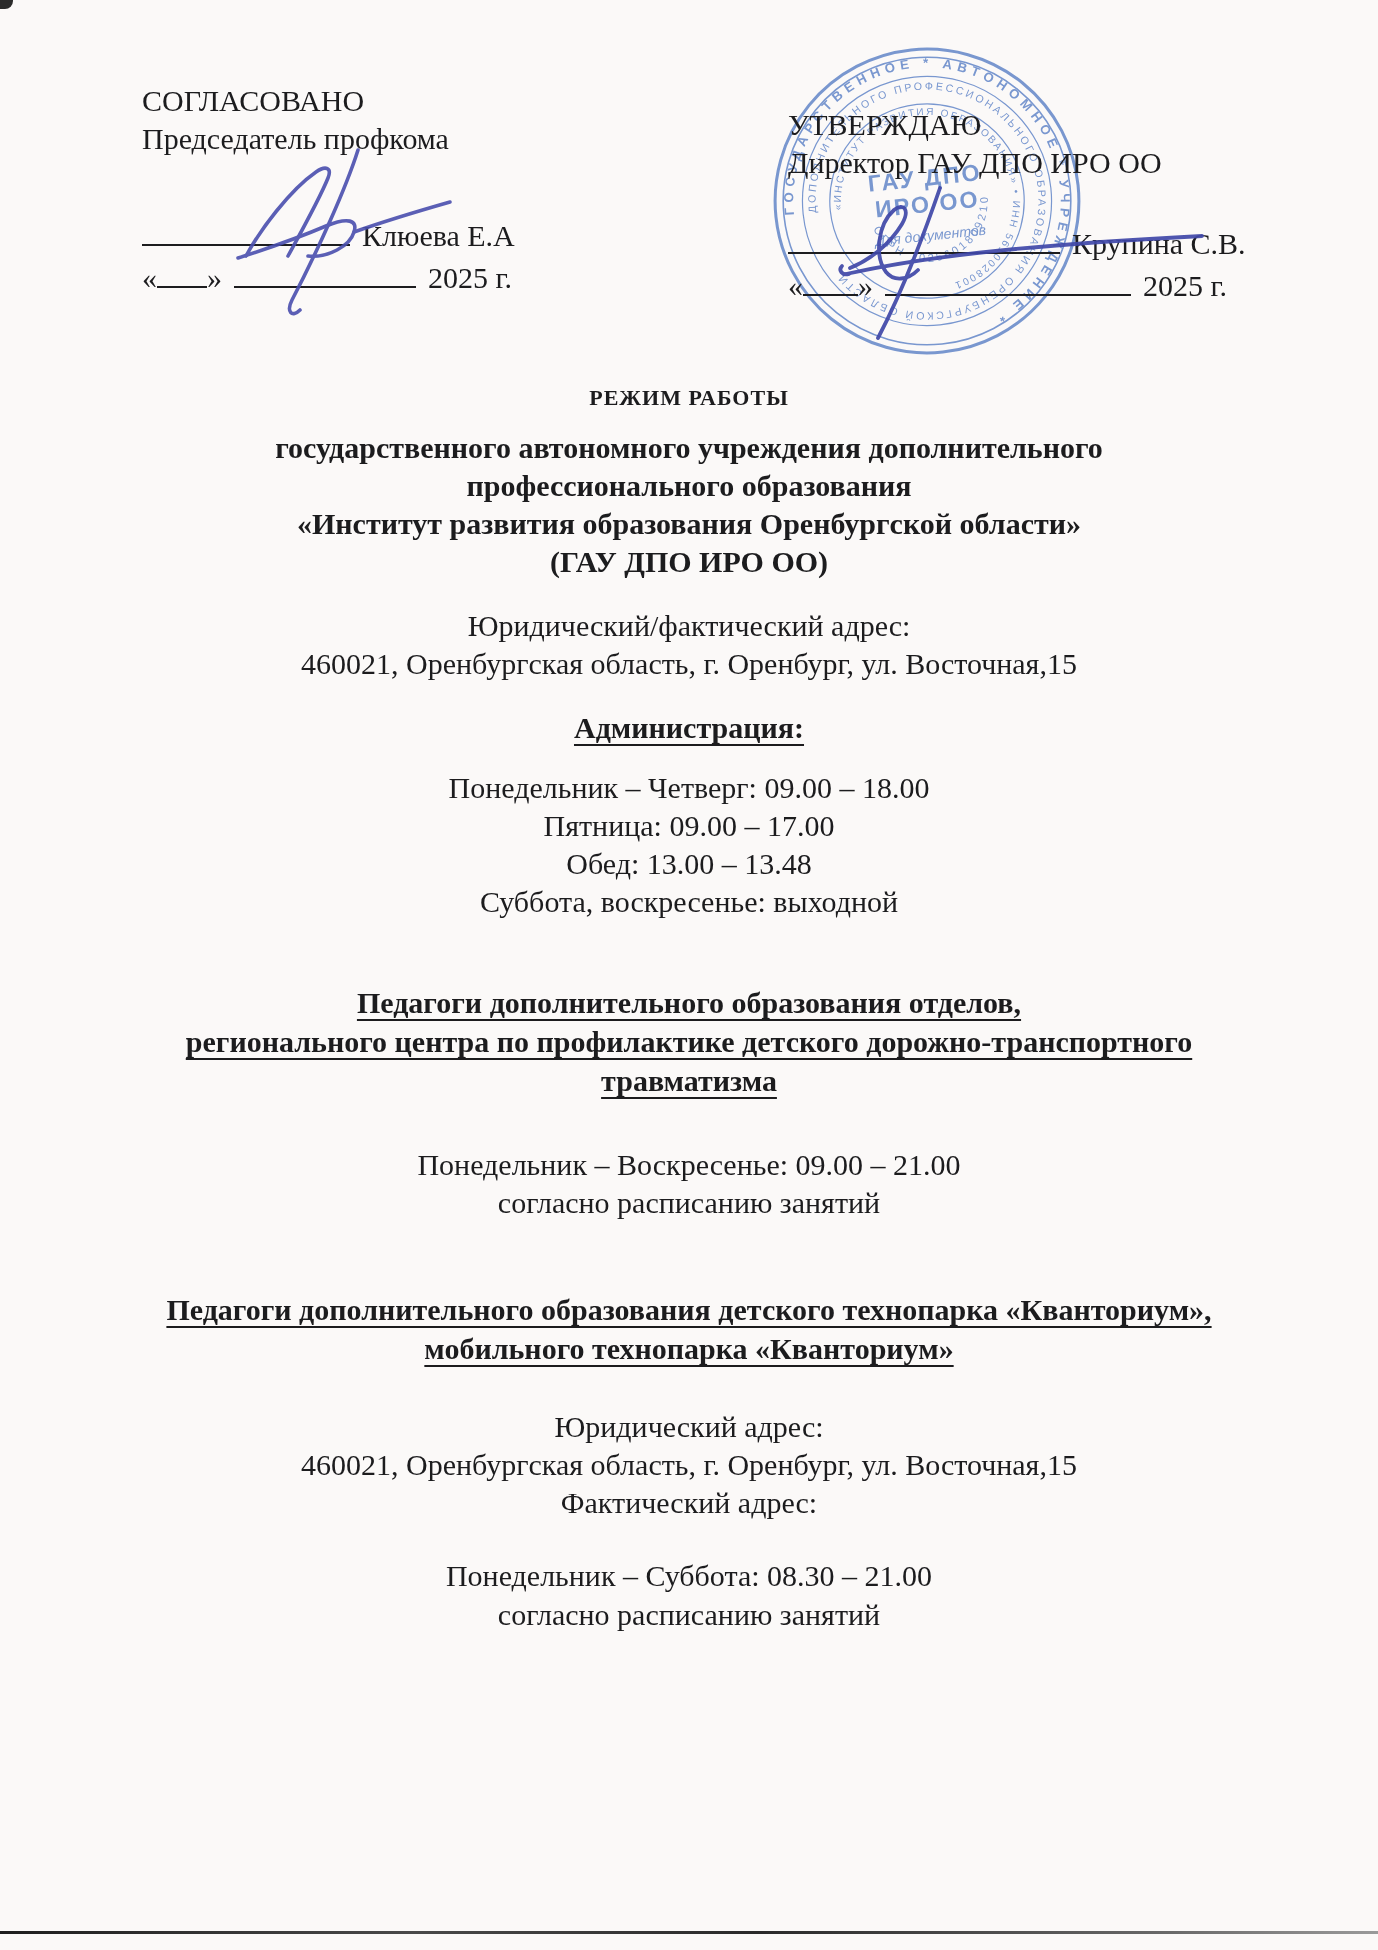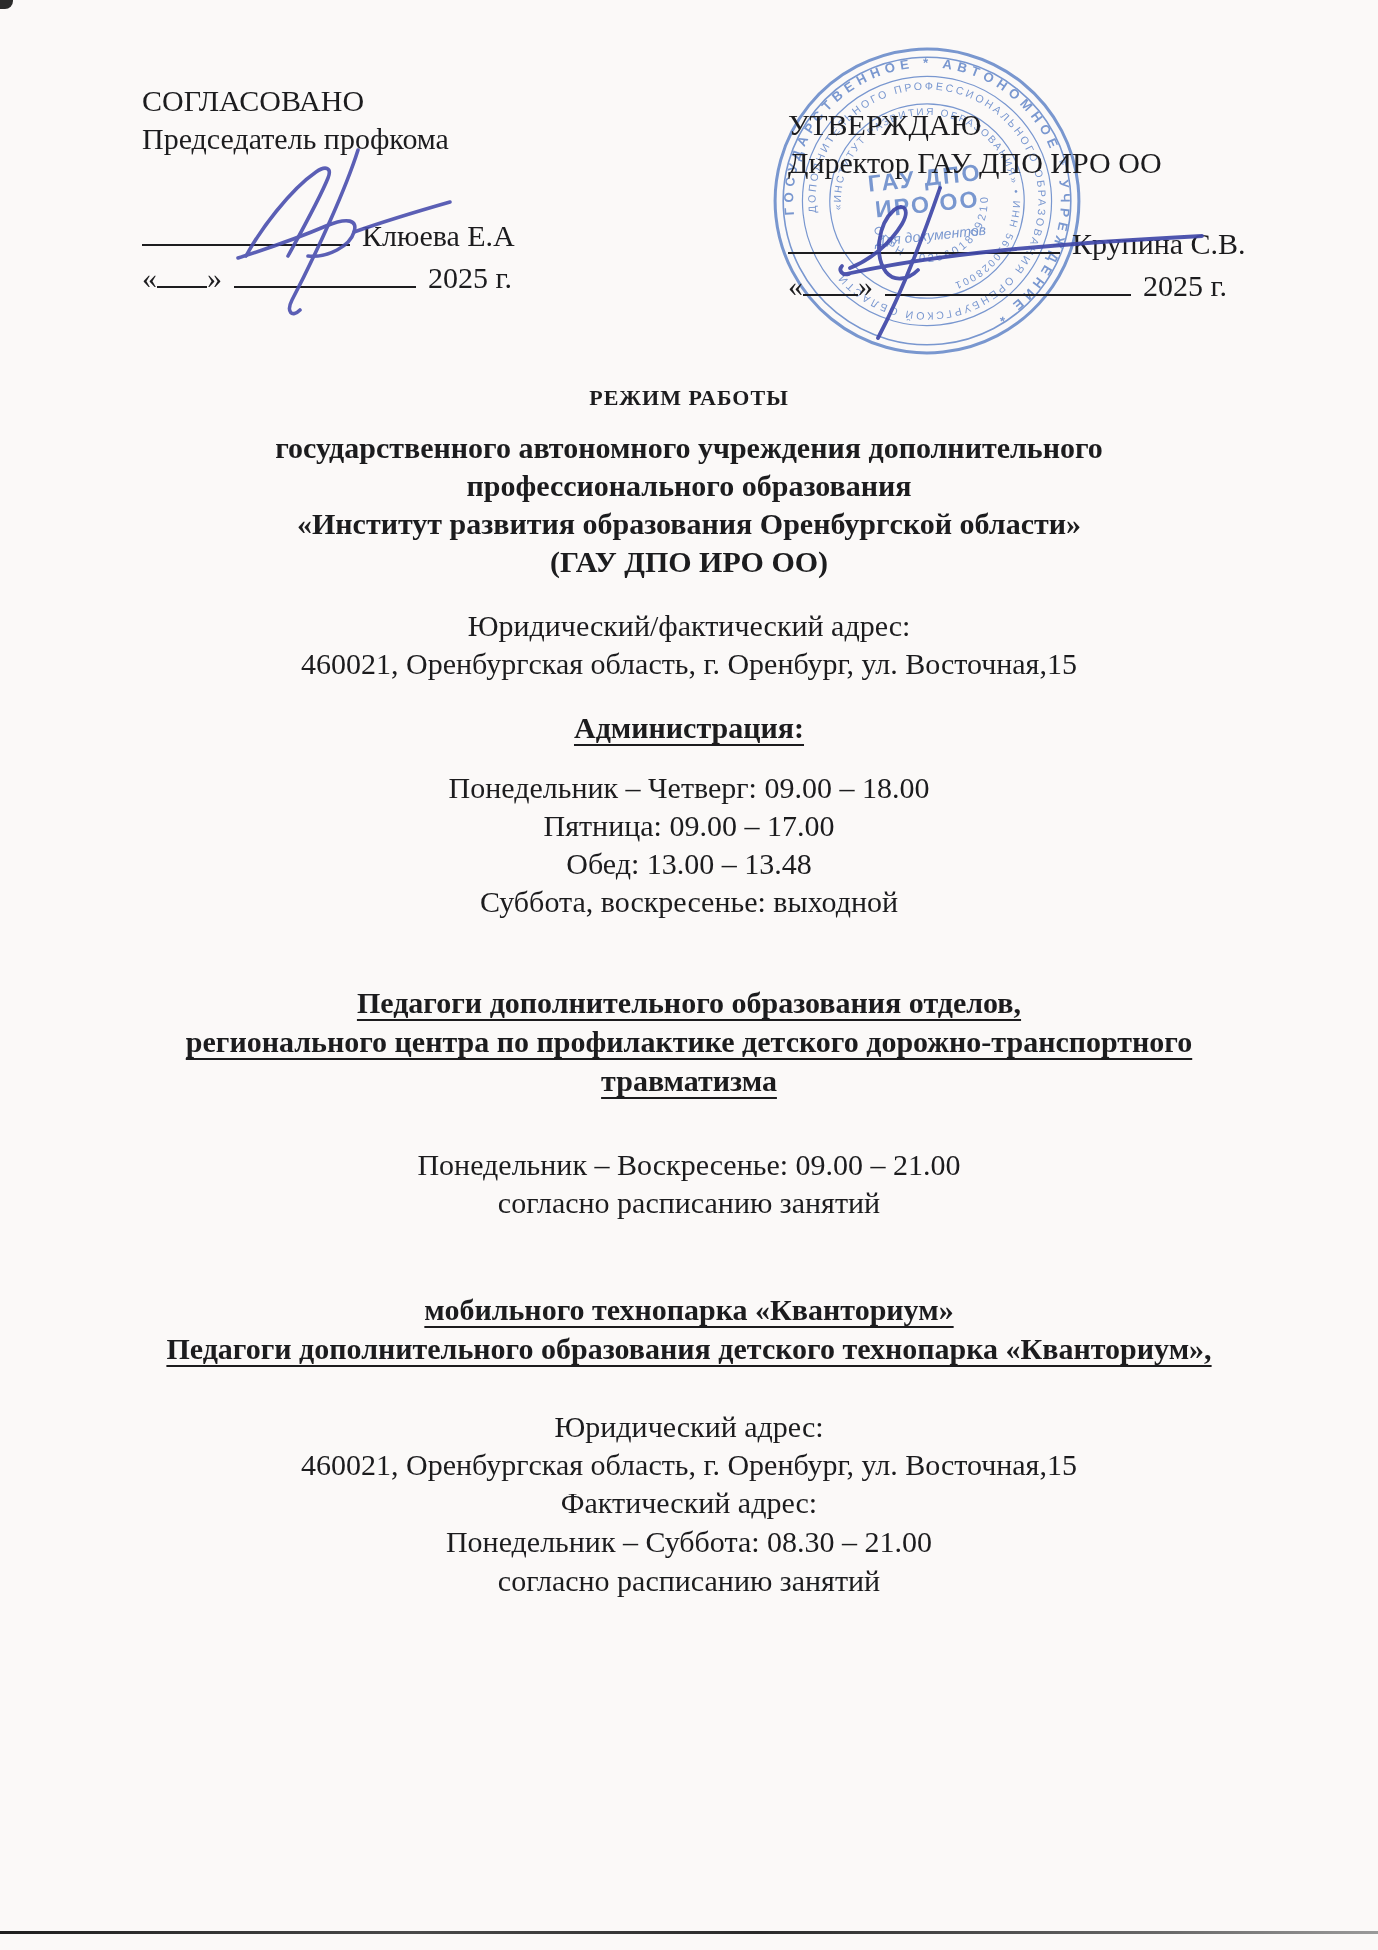--- a/index.html
+++ b/index.html
@@ -38,21 +38,21 @@
   .org .line{line-height:38px;}
   .addr{margin-top:26px;}
   .admin-h{margin-top:28px;}
   .sched1{margin-top:24px;}
   .sec2-h{margin-top:62px;}
   .sec2-h .line{line-height:39px;}
   .sec2-s{margin-top:46px;}
   .sec3-h{margin-top:68px;}
   .sec3-h .line{line-height:39px;}
   .sec3-a{margin-top:40px;}
-  .sec3-s{}
+  .sec3-s{margin-top:34px;}
   .sec3-s .line{line-height:39px;}
   .u{text-decoration:underline;text-decoration-thickness:2px;text-underline-offset:6px;font-weight:bold;}
   
   .scan-edge{position:absolute;left:0;top:1931px;width:1378px;height:3px;
     background:linear-gradient(to right,#1e1e1e,#4a4a4a 30%,#2a2a2a 55%,#6a6a6a 85%,#9a9a9a);}
   .corner-speck{position:absolute;left:0;top:0;width:13px;height:9px;background:#2b2b2b;
     border-bottom-right-radius:8px;}
 </style>
 </head>
 <body>
@@ -166,22 +166,22 @@
       <div class="line"><span class="u">регионального центра по профилактике детского дорожно-транспортного</span></div>
       <div class="line"><span class="u">травматизма</span></div>
     </div>
 
     <div class="sec2-s">
       <div class="line">Понедельник – Воскресенье: 09.00 – 21.00</div>
       <div class="line">согласно расписанию занятий</div>
     </div>
 
     <div class="sec3-h">
+      <div class="line"><span class="u">Педагоги дополнительного образования детского технопарка «Кванториум»,</span></div>
       <div class="line"><span class="u">мобильного технопарка «Кванториум»</span></div>
-      <div class="line"><span class="u">Педагоги дополнительного образования детского технопарка «Кванториум»,</span></div>
     </div>
 
     <div class="sec3-a">
       <div class="line">Юридический адрес:</div>
       <div class="line">460021, Оренбургская область, г. Оренбург, ул. Восточная,15</div>
       <div class="line">Фактический адрес:</div>
     </div>
 
     <div class="sec3-s">
       <div class="line">Понедельник – Суббота: 08.30 – 21.00</div>

